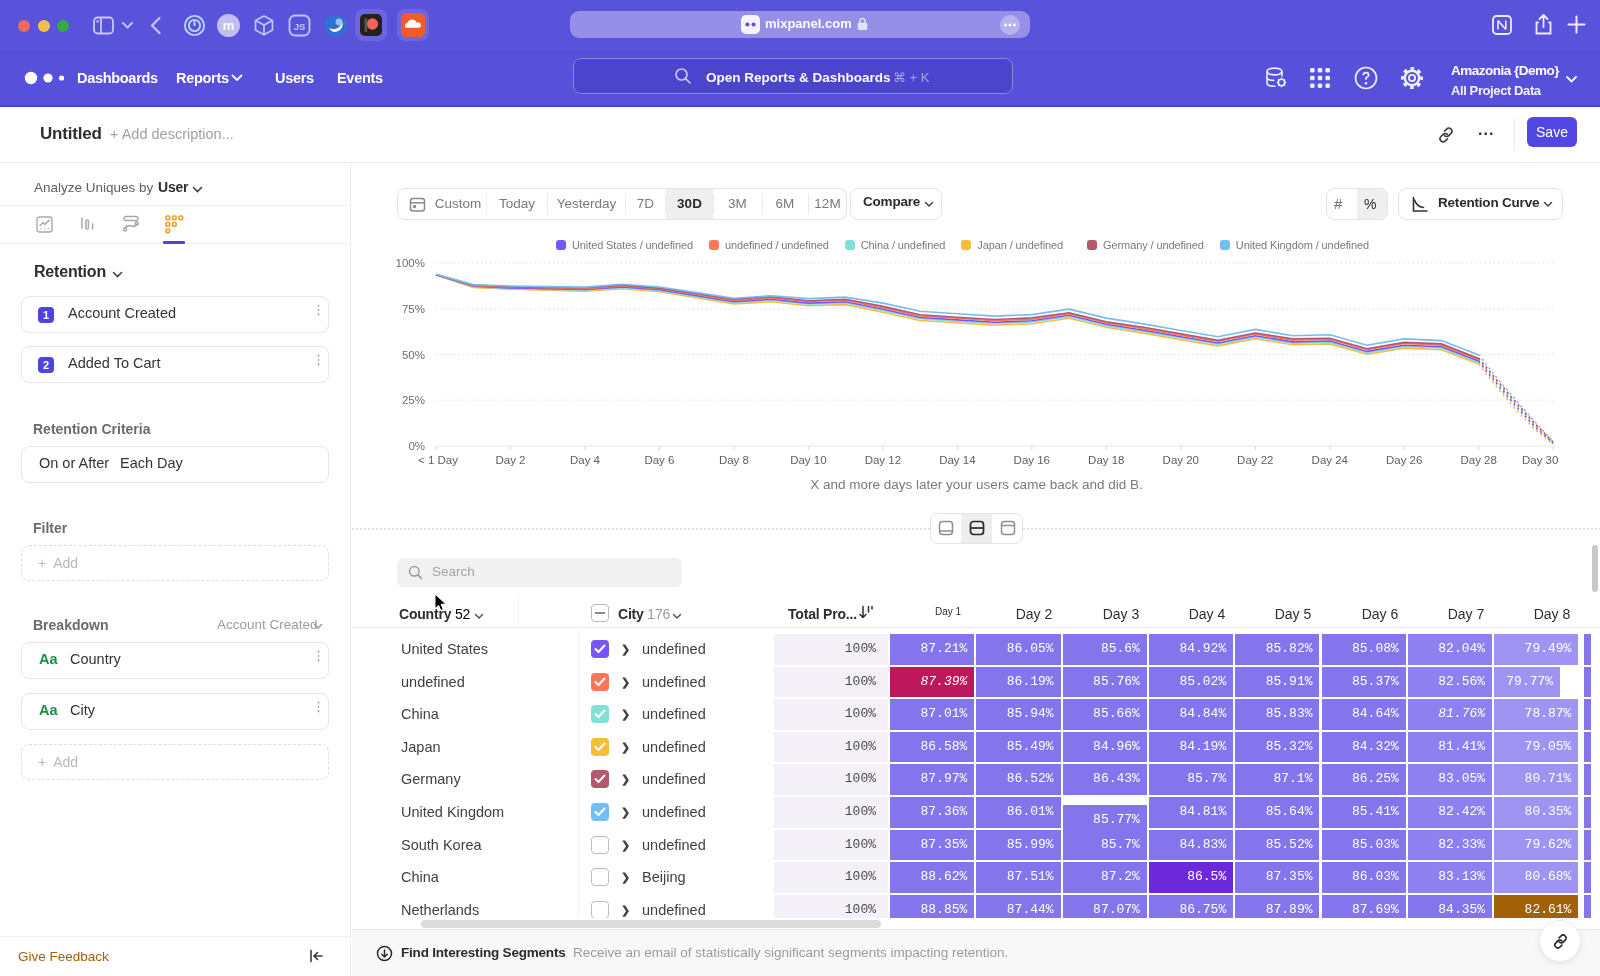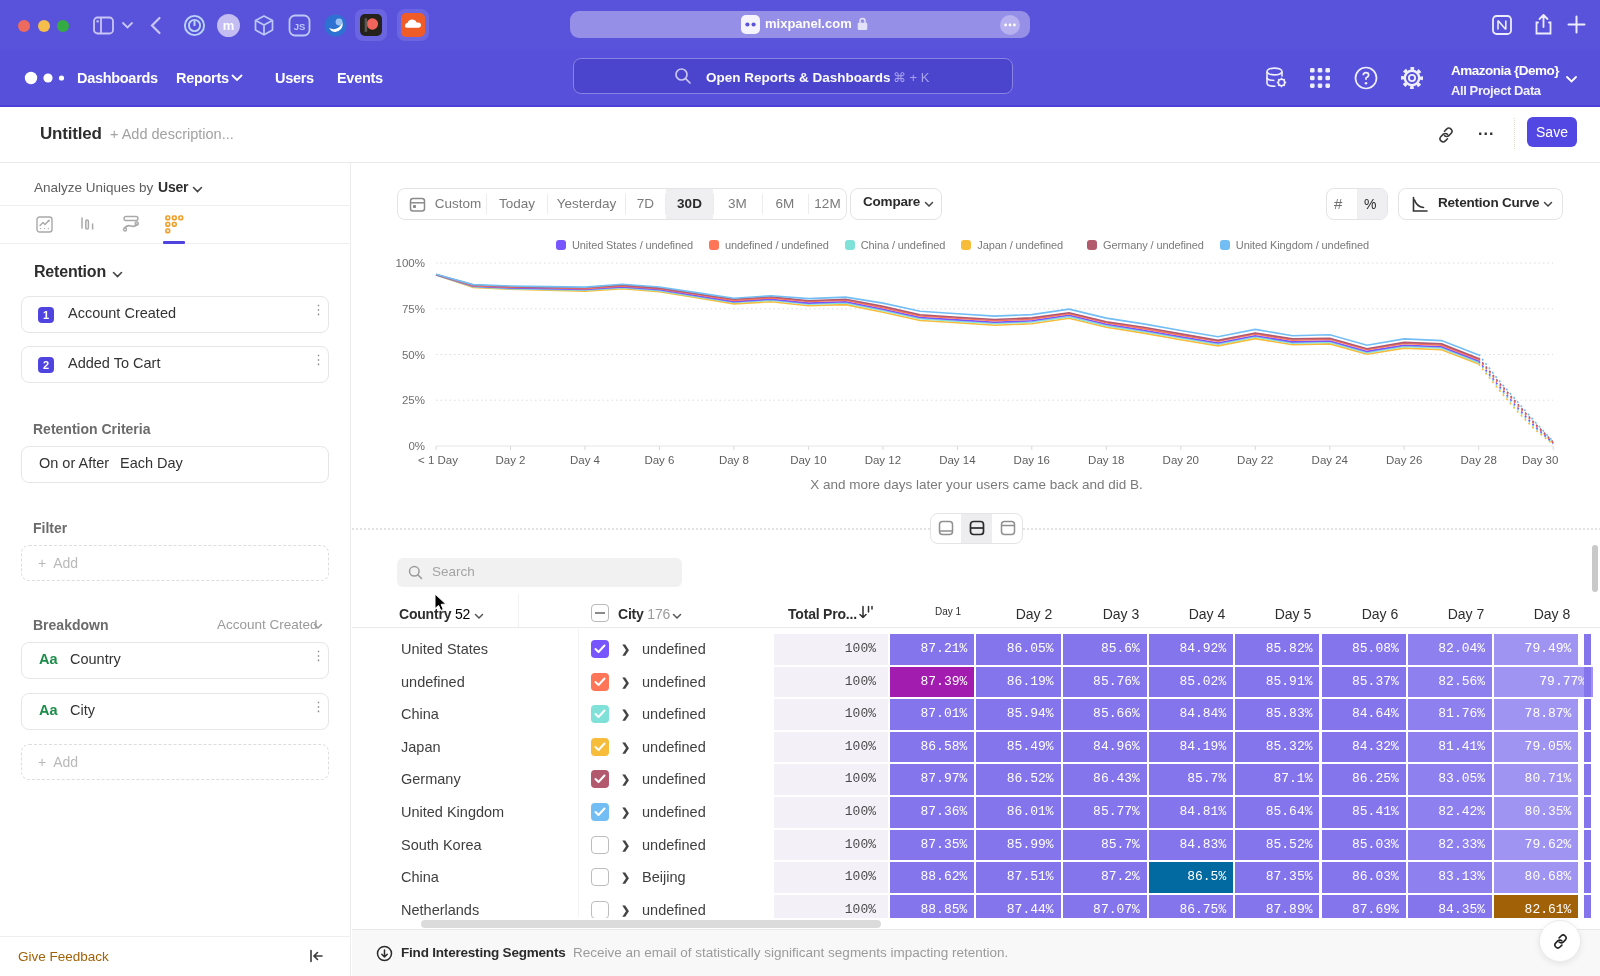--- a/index.html
+++ b/index.html
@@ -464,46 +464,46 @@
         </div>
     <div class="trow" style="top:502.6px;">
           <div class="cname">undefined</div>
           <div class="ckbox" style="background:#FF7557;"></div>
           <svg class="abs" style="left:242px;top:11px" width="12" height="10" viewBox="0 0 12 10" fill="none" stroke="#fff" stroke-width="2" stroke-linecap="round" stroke-linejoin="round">
             <path d="M1.5 5 L4.5 8 L10.5 1.5"></path>
           </svg>
           <div class="chev">❯</div>
           <div class="cityname">undefined</div>
           <div class="totcell">100%</div>
-          <div class="cellnum" style="left:538.0px;width:84.3px;background:#a21caf;">87.39%</div>
+          <div class="cellnum" style="left:538.0px;width:84.3px;background:#be185d;font-style:italic;">87.39%</div>
           <div class="cellnum" style="left:624.3px;width:84.3px;background:#8575ED;">86.19%</div>
           <div class="cellnum" style="left:710.6px;width:84.3px;background:#8575ED;">85.76%</div>
           <div class="cellnum" style="left:796.9px;width:84.3px;background:#8575ED;padding-left:24px;">85.02%</div>
           <div class="cellnum" style="left:883.2px;width:84.3px;background:#8575ED;">85.91%</div>
           <div class="cellnum" style="left:969.5px;width:84.3px;background:#8575ED;">85.37%</div>
           <div class="cellnum" style="left:1055.8px;width:84.3px;background:#8E80EF;">82.56%</div>
-          <div class="cellnum" style="left:1142.1px;width:99px;background:#A094F2;">79.77%</div>
+          <div class="cellnum" style="left:1142.1px;width:66px;background:#A094F2;">79.77%</div>
           <div class="abs" style="left:1232px;top:1px;width:7px;height:30.6px;background:#8575ED;"></div>
         </div>
     <div class="trow" style="top:535.2px;">
           <div class="cname">China</div>
           <div class="ckbox" style="background:#80E1D9;"></div>
           <svg class="abs" style="left:242px;top:11px" width="12" height="10" viewBox="0 0 12 10" fill="none" stroke="#fff" stroke-width="2" stroke-linecap="round" stroke-linejoin="round">
             <path d="M1.5 5 L4.5 8 L10.5 1.5"></path>
           </svg>
           <div class="chev">❯</div>
           <div class="cityname">undefined</div>
           <div class="totcell">100%</div>
           <div class="cellnum" style="left:538.0px;width:84.3px;background:#8575ED;">87.01%</div>
           <div class="cellnum" style="left:624.3px;width:84.3px;background:#8575ED;">85.94%</div>
           <div class="cellnum" style="left:710.6px;width:84.3px;background:#8575ED;">85.66%</div>
           <div class="cellnum" style="left:796.9px;width:84.3px;background:#8575ED;">84.84%</div>
           <div class="cellnum" style="left:883.2px;width:84.3px;background:#8575ED;">85.83%</div>
           <div class="cellnum" style="left:969.5px;width:84.3px;background:#8575ED;">84.64%</div>
-          <div class="cellnum" style="left:1055.8px;width:84.3px;background:#8E80EF;">81.76%</div>
+          <div class="cellnum" style="left:1055.8px;width:84.3px;background:#8E80EF;font-style:italic;">81.76%</div>
           <div class="cellnum" style="left:1142.1px;width:84.3px;background:#A094F2;">78.87%</div>
           <div class="abs" style="left:1232px;top:1px;width:7px;height:30.6px;background:#8575ED;"></div>
         </div>
     <div class="trow" style="top:567.8px;">
           <div class="cname">Japan</div>
           <div class="ckbox" style="background:#F8BC3B;"></div>
           <svg class="abs" style="left:242px;top:11px" width="12" height="10" viewBox="0 0 12 10" fill="none" stroke="#fff" stroke-width="2" stroke-linecap="round" stroke-linejoin="round">
             <path d="M1.5 5 L4.5 8 L10.5 1.5"></path>
           </svg>
           <div class="chev">❯</div>
@@ -542,21 +542,21 @@
           <div class="cname">United Kingdom</div>
           <div class="ckbox" style="background:#72BEF4;"></div>
           <svg class="abs" style="left:242px;top:11px" width="12" height="10" viewBox="0 0 12 10" fill="none" stroke="#fff" stroke-width="2" stroke-linecap="round" stroke-linejoin="round">
             <path d="M1.5 5 L4.5 8 L10.5 1.5"></path>
           </svg>
           <div class="chev">❯</div>
           <div class="cityname">undefined</div>
           <div class="totcell">100%</div>
           <div class="cellnum" style="left:538.0px;width:84.3px;background:#8575ED;">87.36%</div>
           <div class="cellnum" style="left:624.3px;width:84.3px;background:#8575ED;">86.01%</div>
-          <div class="cellnum" style="left:710.6px;width:84.3px;background:#8575ED;">85.77%</div>
+          <div class="cellnum" style="left:710.6px;width:84.3px;background:#8575ED;margin-top:8px;">85.77%</div>
           <div class="cellnum" style="left:796.9px;width:84.3px;background:#8575ED;">84.81%</div>
           <div class="cellnum" style="left:883.2px;width:84.3px;background:#8575ED;">85.64%</div>
           <div class="cellnum" style="left:969.5px;width:84.3px;background:#8575ED;">85.41%</div>
           <div class="cellnum" style="left:1055.8px;width:84.3px;background:#8E80EF;">82.42%</div>
           <div class="cellnum" style="left:1142.1px;width:84.3px;background:#A094F2;">80.35%</div>
           <div class="abs" style="left:1232px;top:1px;width:7px;height:30.6px;background:#8575ED;"></div>
         </div>
     <div class="trow" style="top:665.6px;">
           <div class="cname">South Korea</div>
           <div class="ckbox" style="border:1.5px solid #BDBDBD;background:#fff;"></div>
@@ -575,21 +575,21 @@
         </div>
     <div class="trow" style="top:698.2px;">
           <div class="cname">China</div>
           <div class="ckbox" style="border:1.5px solid #BDBDBD;background:#fff;"></div>
           <div class="chev">❯</div>
           <div class="cityname">Beijing</div>
           <div class="totcell">100%</div>
           <div class="cellnum" style="left:538.0px;width:84.3px;background:#8575ED;">88.62%</div>
           <div class="cellnum" style="left:624.3px;width:84.3px;background:#8575ED;">87.51%</div>
           <div class="cellnum" style="left:710.6px;width:84.3px;background:#8575ED;">87.2%</div>
-          <div class="cellnum" style="left:796.9px;width:84.3px;background:#0369a1;">86.5%</div>
+          <div class="cellnum" style="left:796.9px;width:84.3px;background:#6d28d9;">86.5%</div>
           <div class="cellnum" style="left:883.2px;width:84.3px;background:#8575ED;">87.35%</div>
           <div class="cellnum" style="left:969.5px;width:84.3px;background:#8575ED;">86.03%</div>
           <div class="cellnum" style="left:1055.8px;width:84.3px;background:#8E80EF;">83.13%</div>
           <div class="cellnum" style="left:1142.1px;width:84.3px;background:#A094F2;">80.68%</div>
           <div class="abs" style="left:1232px;top:1px;width:7px;height:30.6px;background:#8575ED;"></div>
         </div>
     <div class="trow" style="top:730.8px;">
           <div class="cname">Netherlands</div>
           <div class="ckbox" style="border:1.5px solid #BDBDBD;background:#fff;"></div>
           <div class="chev">❯</div>

